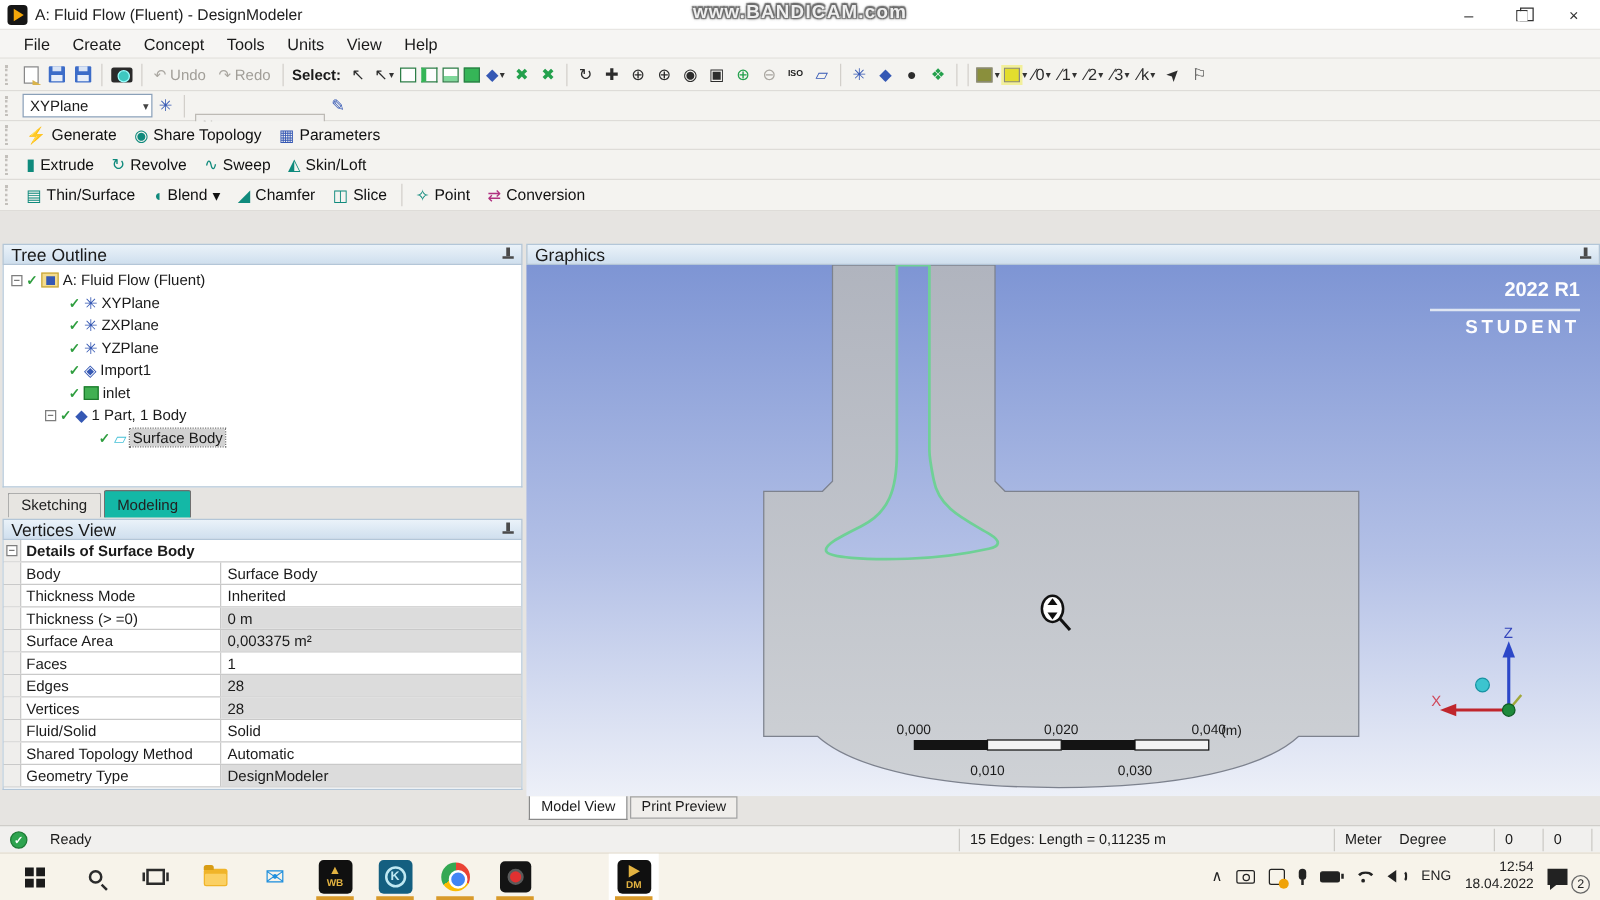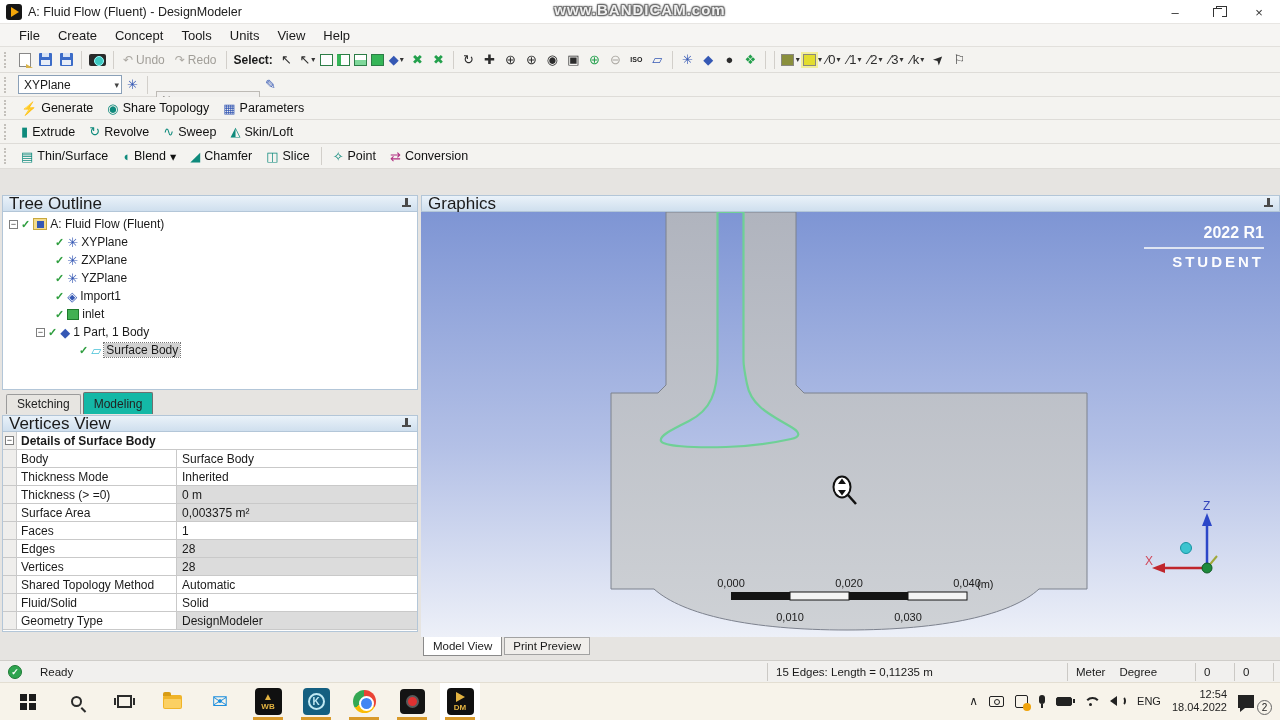--- a/index.html
+++ b/index.html
@@ -66,21 +66,21 @@
   .newpage::after { content:""; position:absolute; right:-3px; bottom:-2px; border-left:7px solid #d9b34a;
                     border-top:4px solid transparent; }
   .combo { display:flex; align-items:center; justify-content:space-between; width:104px; height:19px;
            border:1px solid #8aa0b8; background:#fff; font-size:12px; padding:0 2px 0 5px; margin-left:4px; }
   .combo .arr { font-size:9px; color:#444; }
   .combo.disabled { background:#f1f0ee; color:#9b9894; border-color:#bdbab5;margin-top:32px; }
   .featbtn { display:flex; align-items:center; gap:4px; padding:0 7px; font-size:12.5px; color:#111; }
   .featbtn .fi { font-size:13px; }
 
   
-  .panel-header { background:linear-gradient(#eaf2f9,#cfdfee); border:1px solid #b3c6d8; font-size:17px;
+  .panel-header { background:linear-gradient(#eaf2f9,#cfdfee); border:1px solid #b3c6d8; font-size:14px;
                   display:flex; align-items:center; justify-content:space-between; padding:0 6px; }
   .pinicon { position:relative; width:9px; height:11px; }
   .pinicon::before { content:""; position:absolute; top:0; left:3px; width:3px; height:7px; background:#4a4a4a; }
   .pinicon::after { content:""; position:absolute; top:7px; left:0; width:9px; height:2px; background:#4a4a4a; }
 
   .tree-header { position:absolute; left:2px; top:195px; width:416px; height:17px; }
   .tree-body { position:absolute; left:2px; top:212px; width:416px; height:178px; background:#fff;
                border:1px solid #b3c6d8; border-top:none; padding-top:3px; overflow:hidden; }
   .trow { height:18px; display:flex; align-items:center; gap:3px; font-size:12px; }
   .trow.lvl0 { padding-left:6px; }
@@ -136,21 +136,21 @@
                color:#fff; font-size:9px; font-weight:bold; display:flex; align-items:center; justify-content:center; }
   .s-sel { flex:0 0 300px; }
   .s-units { flex:0 0 128px; gap:14px; }
   .s-num { flex:0 0 39px; }
   .s-grip { flex:1; border-right:none; justify-content:flex-end; color:#aaa; }
 
   
   .taskbar { position:absolute; left:0; top:682px; width:1280px; height:38px; background:#f7f3ea;
              border-top:1px solid #e3ded2; display:flex; align-items:center; padding-left:8px; gap:8px; }
   .tkbtn { width:40px; height:38px; display:flex; align-items:center; justify-content:center; position:relative; }
-  .tkbtn.active-app { background:#ffffff; }
+  .tkbtn.active-app { background:#ffffff;margin-left:47px; }
   .indicator { position:absolute; bottom:1px; left:5px; width:30px; height:3px; background:#d99a2b; }
   .winlogo { width:16px; height:16px; display:grid; grid-template-columns:7px 7px; grid-template-rows:7px 7px; gap:2px; }
   .winlogo span { background:#1b1b1b; }
   .searchicon { width:11px; height:11px; border:2px solid #2b2b2b; border-radius:50%; position:relative; }
   .searchicon::after { content:""; position:absolute; left:9px; top:9px; width:6px; height:2px; background:#2b2b2b;
                        transform:rotate(45deg); transform-origin:left top; }
   .taskview { width:15px; height:13px; border:2px solid #2b2b2b; position:relative; }
   .taskview::before { content:""; position:absolute; left:-5px; top:1px; width:2px; height:7px; background:#2b2b2b; }
   .taskview::after { content:""; position:absolute; right:-5px; top:1px; width:2px; height:7px; background:#2b2b2b; }
   .folder { width:19px; height:14px; background:#f0b429; border-radius:2px; position:relative; }
@@ -541,27 +541,27 @@
     <span class="dlab">Edges</span>
     <span class="dval gray">28</span>
   </div>
   <div class="drow">
     <span class="dgut"></span>
     <span class="dlab">Vertices</span>
     <span class="dval gray">28</span>
   </div>
   <div class="drow">
     <span class="dgut"></span>
+    <span class="dlab">Fluid/Solid</span>
+    <span class="dval">Solid</span>
+  </div>
+  <div class="drow">
+    <span class="dgut"></span>
     <span class="dlab">Shared Topology Method</span>
     <span class="dval">Automatic</span>
-  </div>
-  <div class="drow">
-    <span class="dgut"></span>
-    <span class="dlab">Fluid/Solid</span>
-    <span class="dval">Solid</span>
   </div>
   <div class="drow">
     <span class="dgut"></span>
     <span class="dlab">Geometry Type</span>
     <span class="dval gray">DesignModeler</span>
   </div>
 </div>
 
 <div class="panel-header gfx-header">
   <span>Graphics</span>

